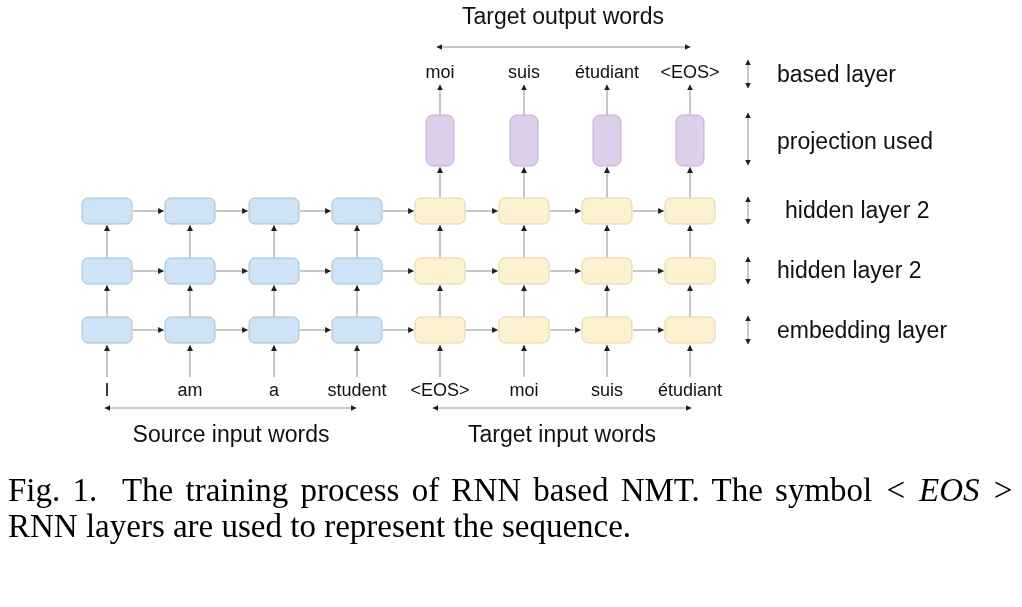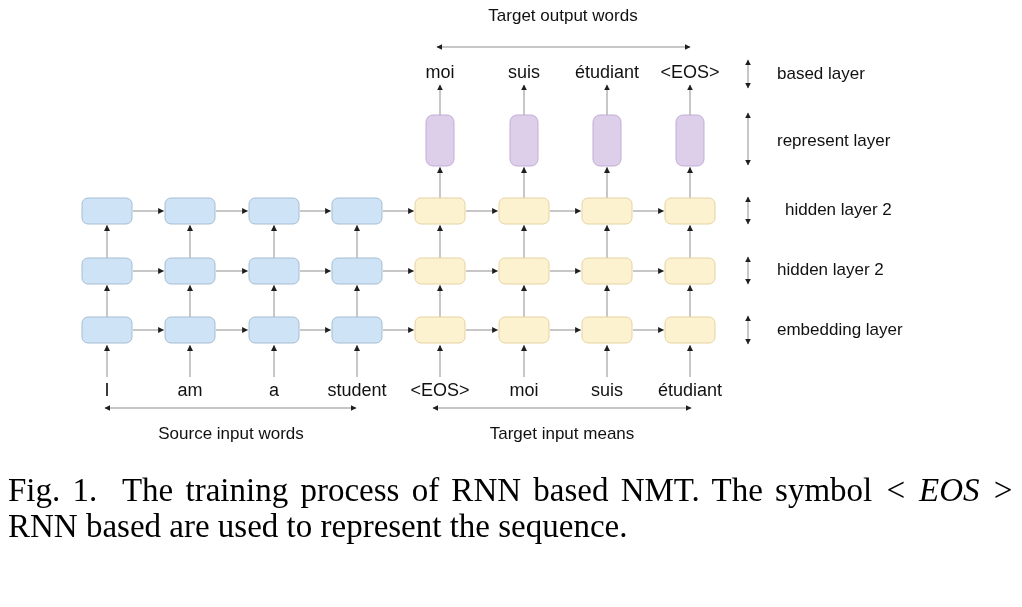--- a/index.html
+++ b/index.html
@@ -6,21 +6,21 @@
   .stage{
     position:relative;
     width:1022px;height:607px;
     background:#ffffff;
     font-family:"Liberation Sans","DejaVu Sans",sans-serif;
     overflow:hidden;
   }
   svg{position:absolute;left:0;top:0;}
   .lbl{
     position:absolute;
-    font-size:17px;
+    font-size:23px;
     color:#111111;
     white-space:nowrap;
     line-height:20px;
   }
   .centered{transform:translateX(-50%);}
   .caption{
     position:absolute;
     left:8px;top:472px;width:1006px;
     font-family:"Liberation Serif","DejaVu Serif",serif;
     font-size:33px;line-height:36px;color:#000000;
@@ -142,30 +142,30 @@
         <text x="440" y="78" text-anchor="middle" font-size="18" fill="#111111" font-family="&quot;Liberation Sans&quot;,&quot;DejaVu Sans&quot;,sans-serif">moi</text>
         <text x="524" y="78" text-anchor="middle" font-size="18" fill="#111111" font-family="&quot;Liberation Sans&quot;,&quot;DejaVu Sans&quot;,sans-serif">suis</text>
         <text x="607" y="78" text-anchor="middle" font-size="18" fill="#111111" font-family="&quot;Liberation Sans&quot;,&quot;DejaVu Sans&quot;,sans-serif">étudiant</text>
         <text x="690" y="78" text-anchor="middle" font-size="18" fill="#111111" font-family="&quot;Liberation Sans&quot;,&quot;DejaVu Sans&quot;,sans-serif">&lt;EOS&gt;</text>
       </g>
   </svg>
 
   <span class="lbl centered" style="left:563px;top:6px;">Target output words</span>
 
   <span class="lbl" style="left:777px;top:64px;">based layer</span>
-  <span class="lbl" style="left:777px;top:131px;">represent layer</span>
+  <span class="lbl" style="left:777px;top:131px;">projection used</span>
   <span class="lbl" style="left:777px;top:200px;margin-left:8px;">hidden layer 2</span>
   <span class="lbl" style="left:777px;top:260px;">hidden layer 2</span>
   <span class="lbl centered" style="left:231px;top:424px;">Source input words</span>
 
   <span class="lbl" style="left:777px;top:320px;">embedding layer</span>
-  <span class="lbl centered" style="left:562px;top:424px;">Target input means</span>
+  <span class="lbl centered" style="left:562px;top:424px;">Target input words</span>
 
   <div class="caption">
     <div class="cap-line full">
       <span class="cap-tag">Fig. 1.</span>
       <span>The training process of RNN based NMT. The symbol</span>
       <span class="cap-math">&lt; EOS &gt;</span>
     </div>
-    <div class="cap-line">RNN based are used to represent the sequence.</div>
+    <div class="cap-line">RNN layers are used to represent the sequence.</div>
   </div>
 
 </div>
 
 </body></html>

